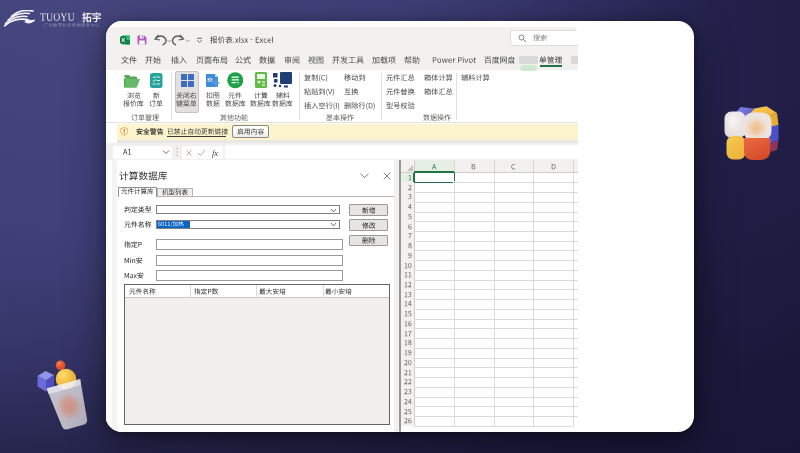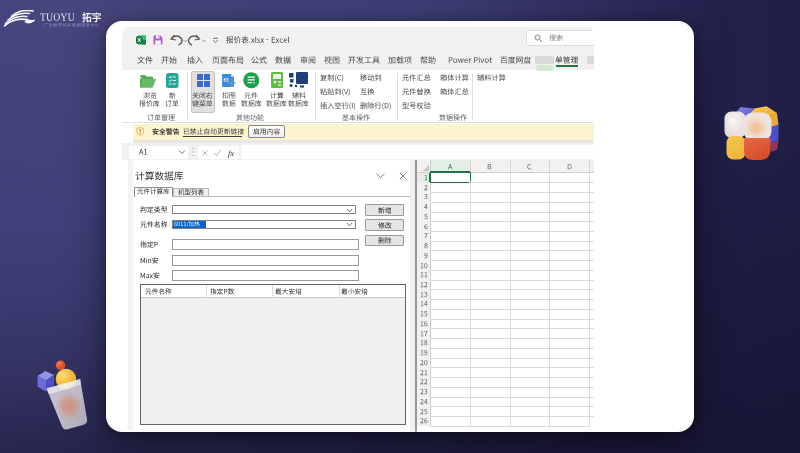--- a/index.html
+++ b/index.html
@@ -271,21 +271,21 @@
 <circle cx="32.5" cy="13.3" r="4.8" fill="url(#rb)"></circle>
 <circle cx="38" cy="27" r="10.3" fill="url(#yb)"></circle>
 <g transform="translate(-1,3.5) rotate(-16 38 34)">
 <path d="M20.5 28 L55.5 28 L51 68.5 Q50.5 73 46 73 L29.5 73 Q25.3 73 24.9 68.5 Z" fill="url(#cupg)"></path>
 <ellipse cx="37" cy="51" rx="9.5" ry="10.5" fill="#e0693a" opacity="0.45" filter="url(#blur1)"></ellipse>
 <path d="M20.5 28 L55.5 28 L54.8 34 L21.2 34 Z" fill="#ffffff" opacity="0.5"></path>
 </g>
 </g>
   </svg>
 <div style="position:absolute;left:105.5px;top:20.5px;width:588.5px;height:411.2px;background:#fff;border-radius:16px;box-shadow:0 10px 40px rgba(0,0,0,.45),0 2px 10px rgba(0,0,0,.3);"></div>
-<div style="position:absolute;left:16px;top:0;width:684px;height:453px;clip-path:inset(20.5px 106.0px 21.3px 105.5px round 16px)">
+<div style="position:absolute;left:0;top:0;width:684px;height:453px;clip-path:inset(20.5px 106.0px 21.3px 105.5px round 16px)">
     <div style="position:absolute;left:105.5px;top:20.5px;width:588.5px;height:411.2px;border-radius:16px;overflow:hidden">
 <div style="position:absolute;left:0.00px;top:0.00px;width:588.50px;height:49.50px;background:#f2f1f0;"></div>
 <div style="position:absolute;left:0.00px;top:0.00px;width:588.50px;height:6.50px;background:#fdfdfd;"></div>
 <div style="position:absolute;left:0.00px;top:49.50px;width:588.50px;height:53.00px;background:#ffffff;"></div>
 <div style="position:absolute;left:0.00px;top:101.80px;width:588.50px;height:0.90px;background:#e3e1e0;"></div>
 <div style="position:absolute;left:11.20px;top:103.10px;width:570.80px;height:16.20px;background:#fbf4cd;"></div>
 <div style="position:absolute;left:11.20px;top:119.30px;width:570.80px;height:3.40px;background:#e8e7e6;"></div>
 <div style="position:absolute;left:0.00px;top:122.70px;width:583.00px;height:16.80px;background:#f1f0ef;"></div>
 <div style="position:absolute;left:0.00px;top:139.50px;width:588.50px;height:271.70px;background:#ffffff;"></div>
 </div>

